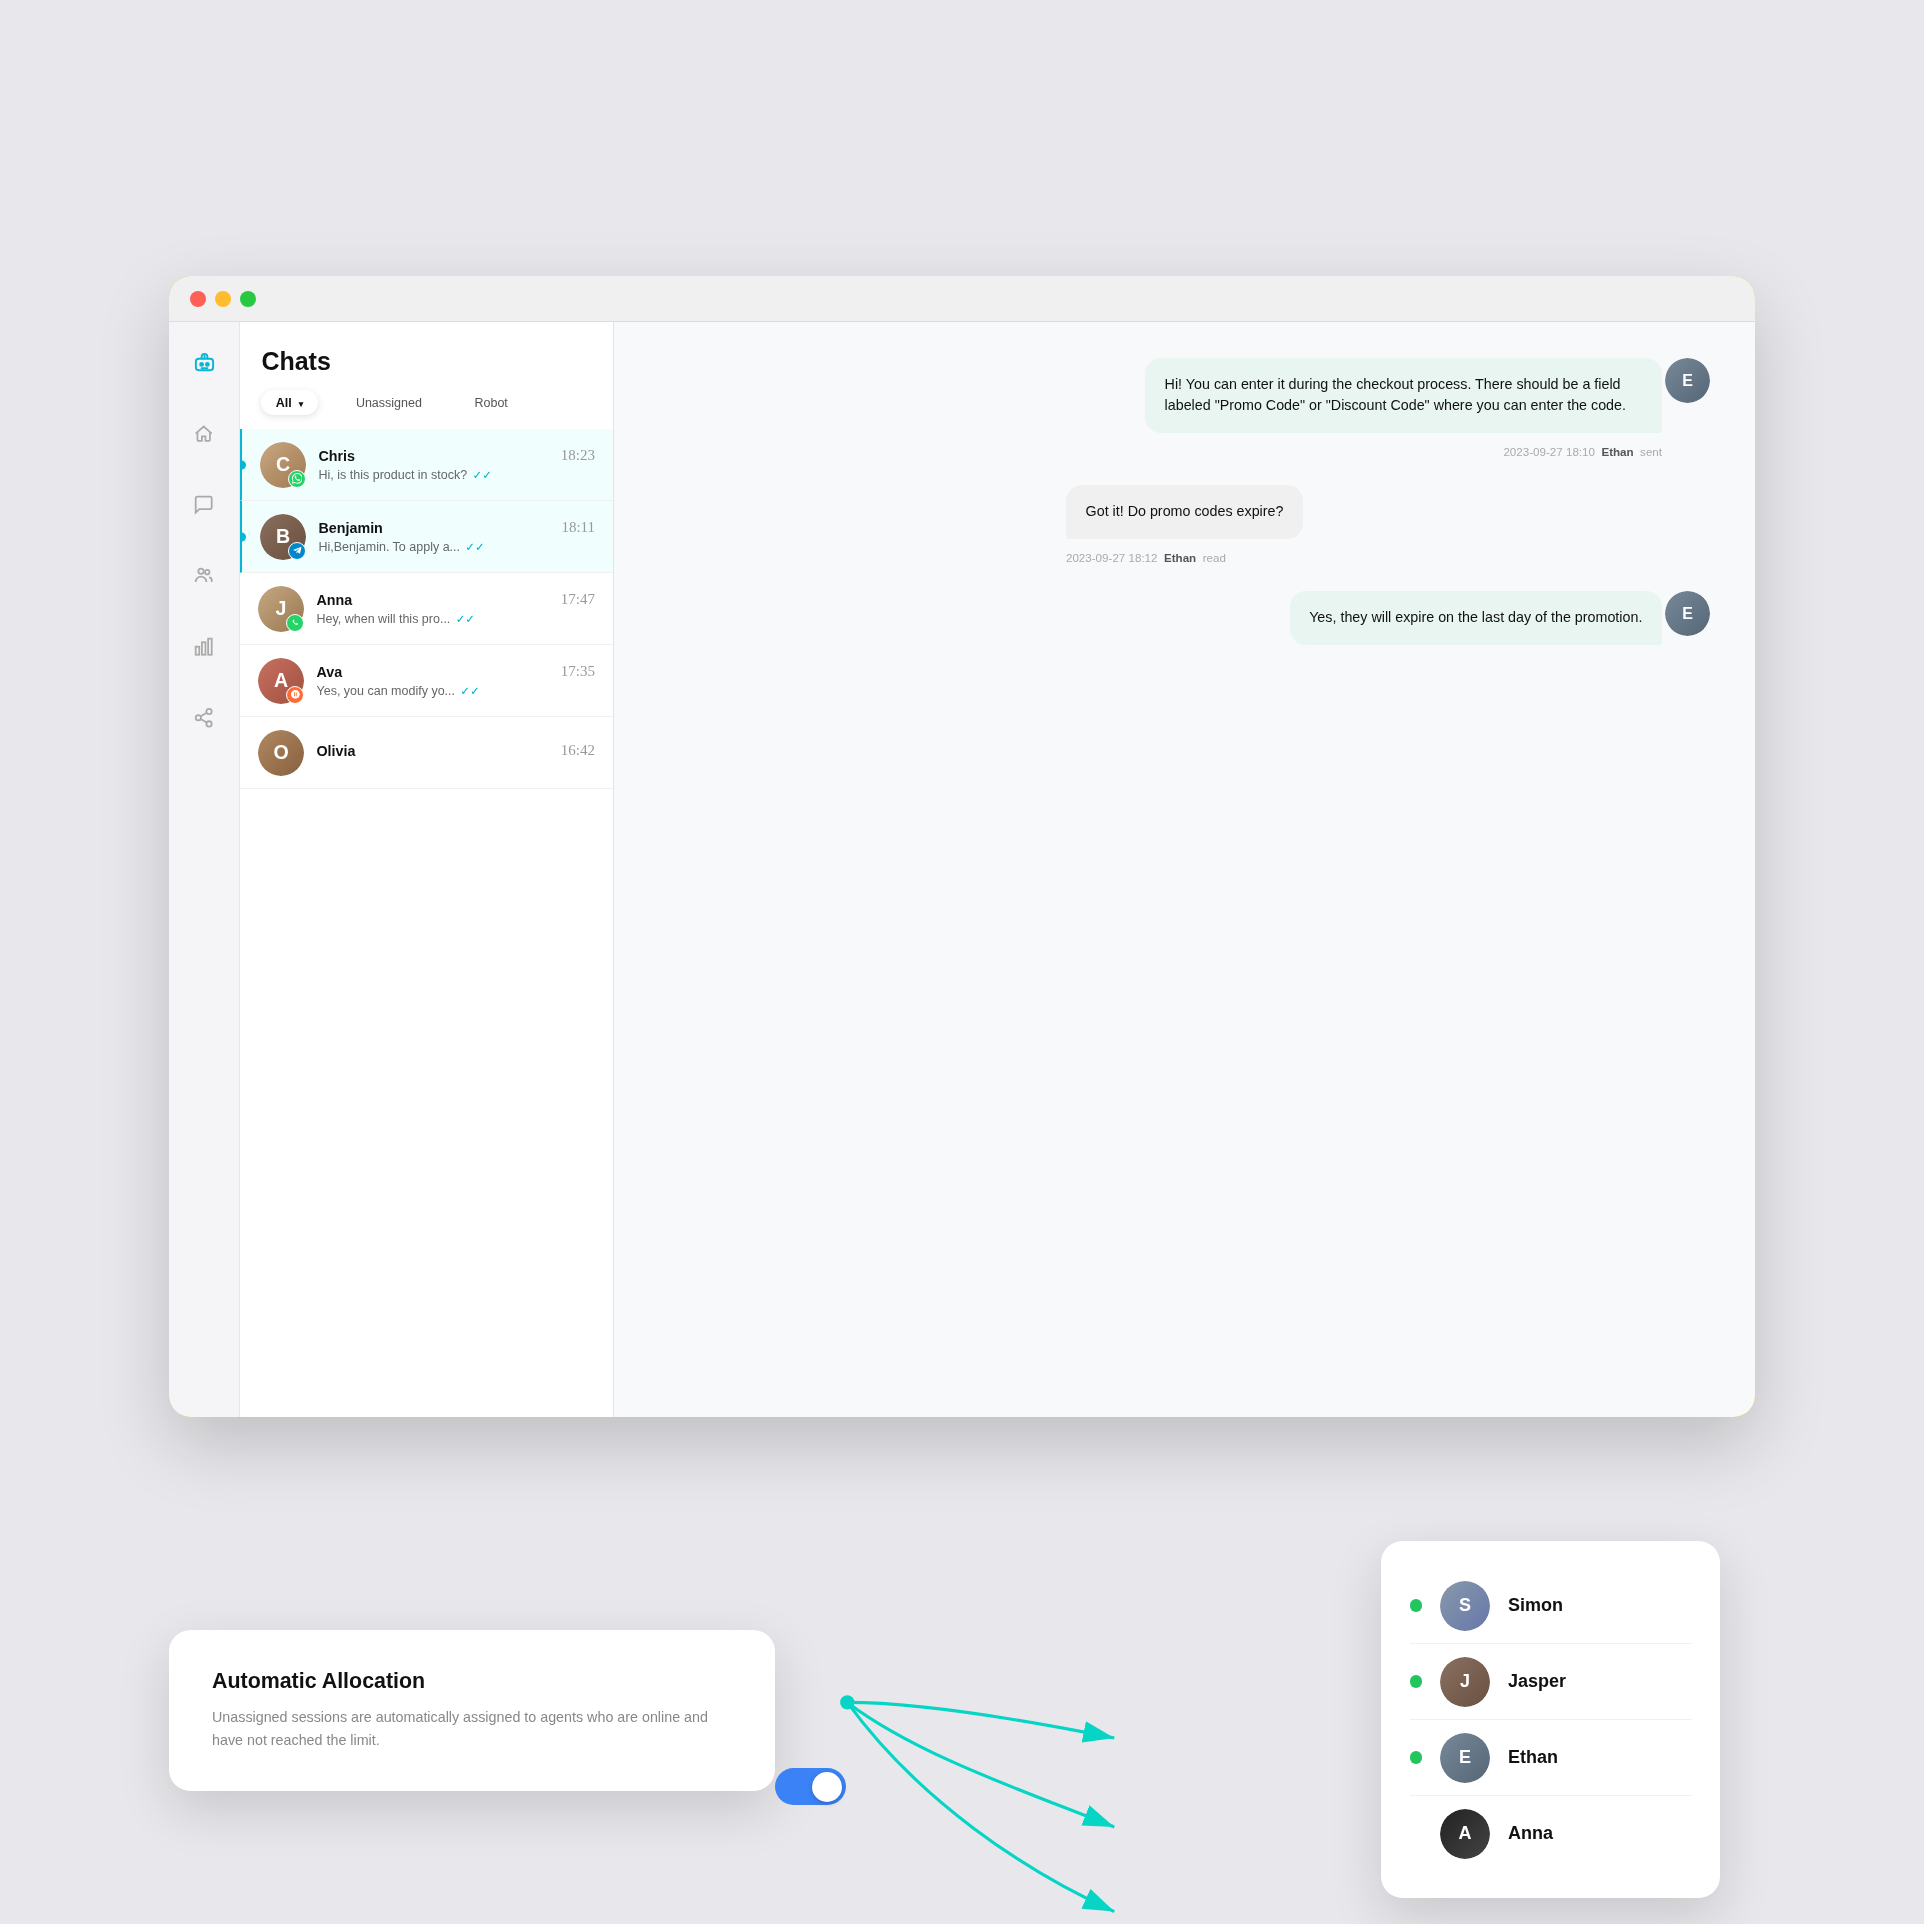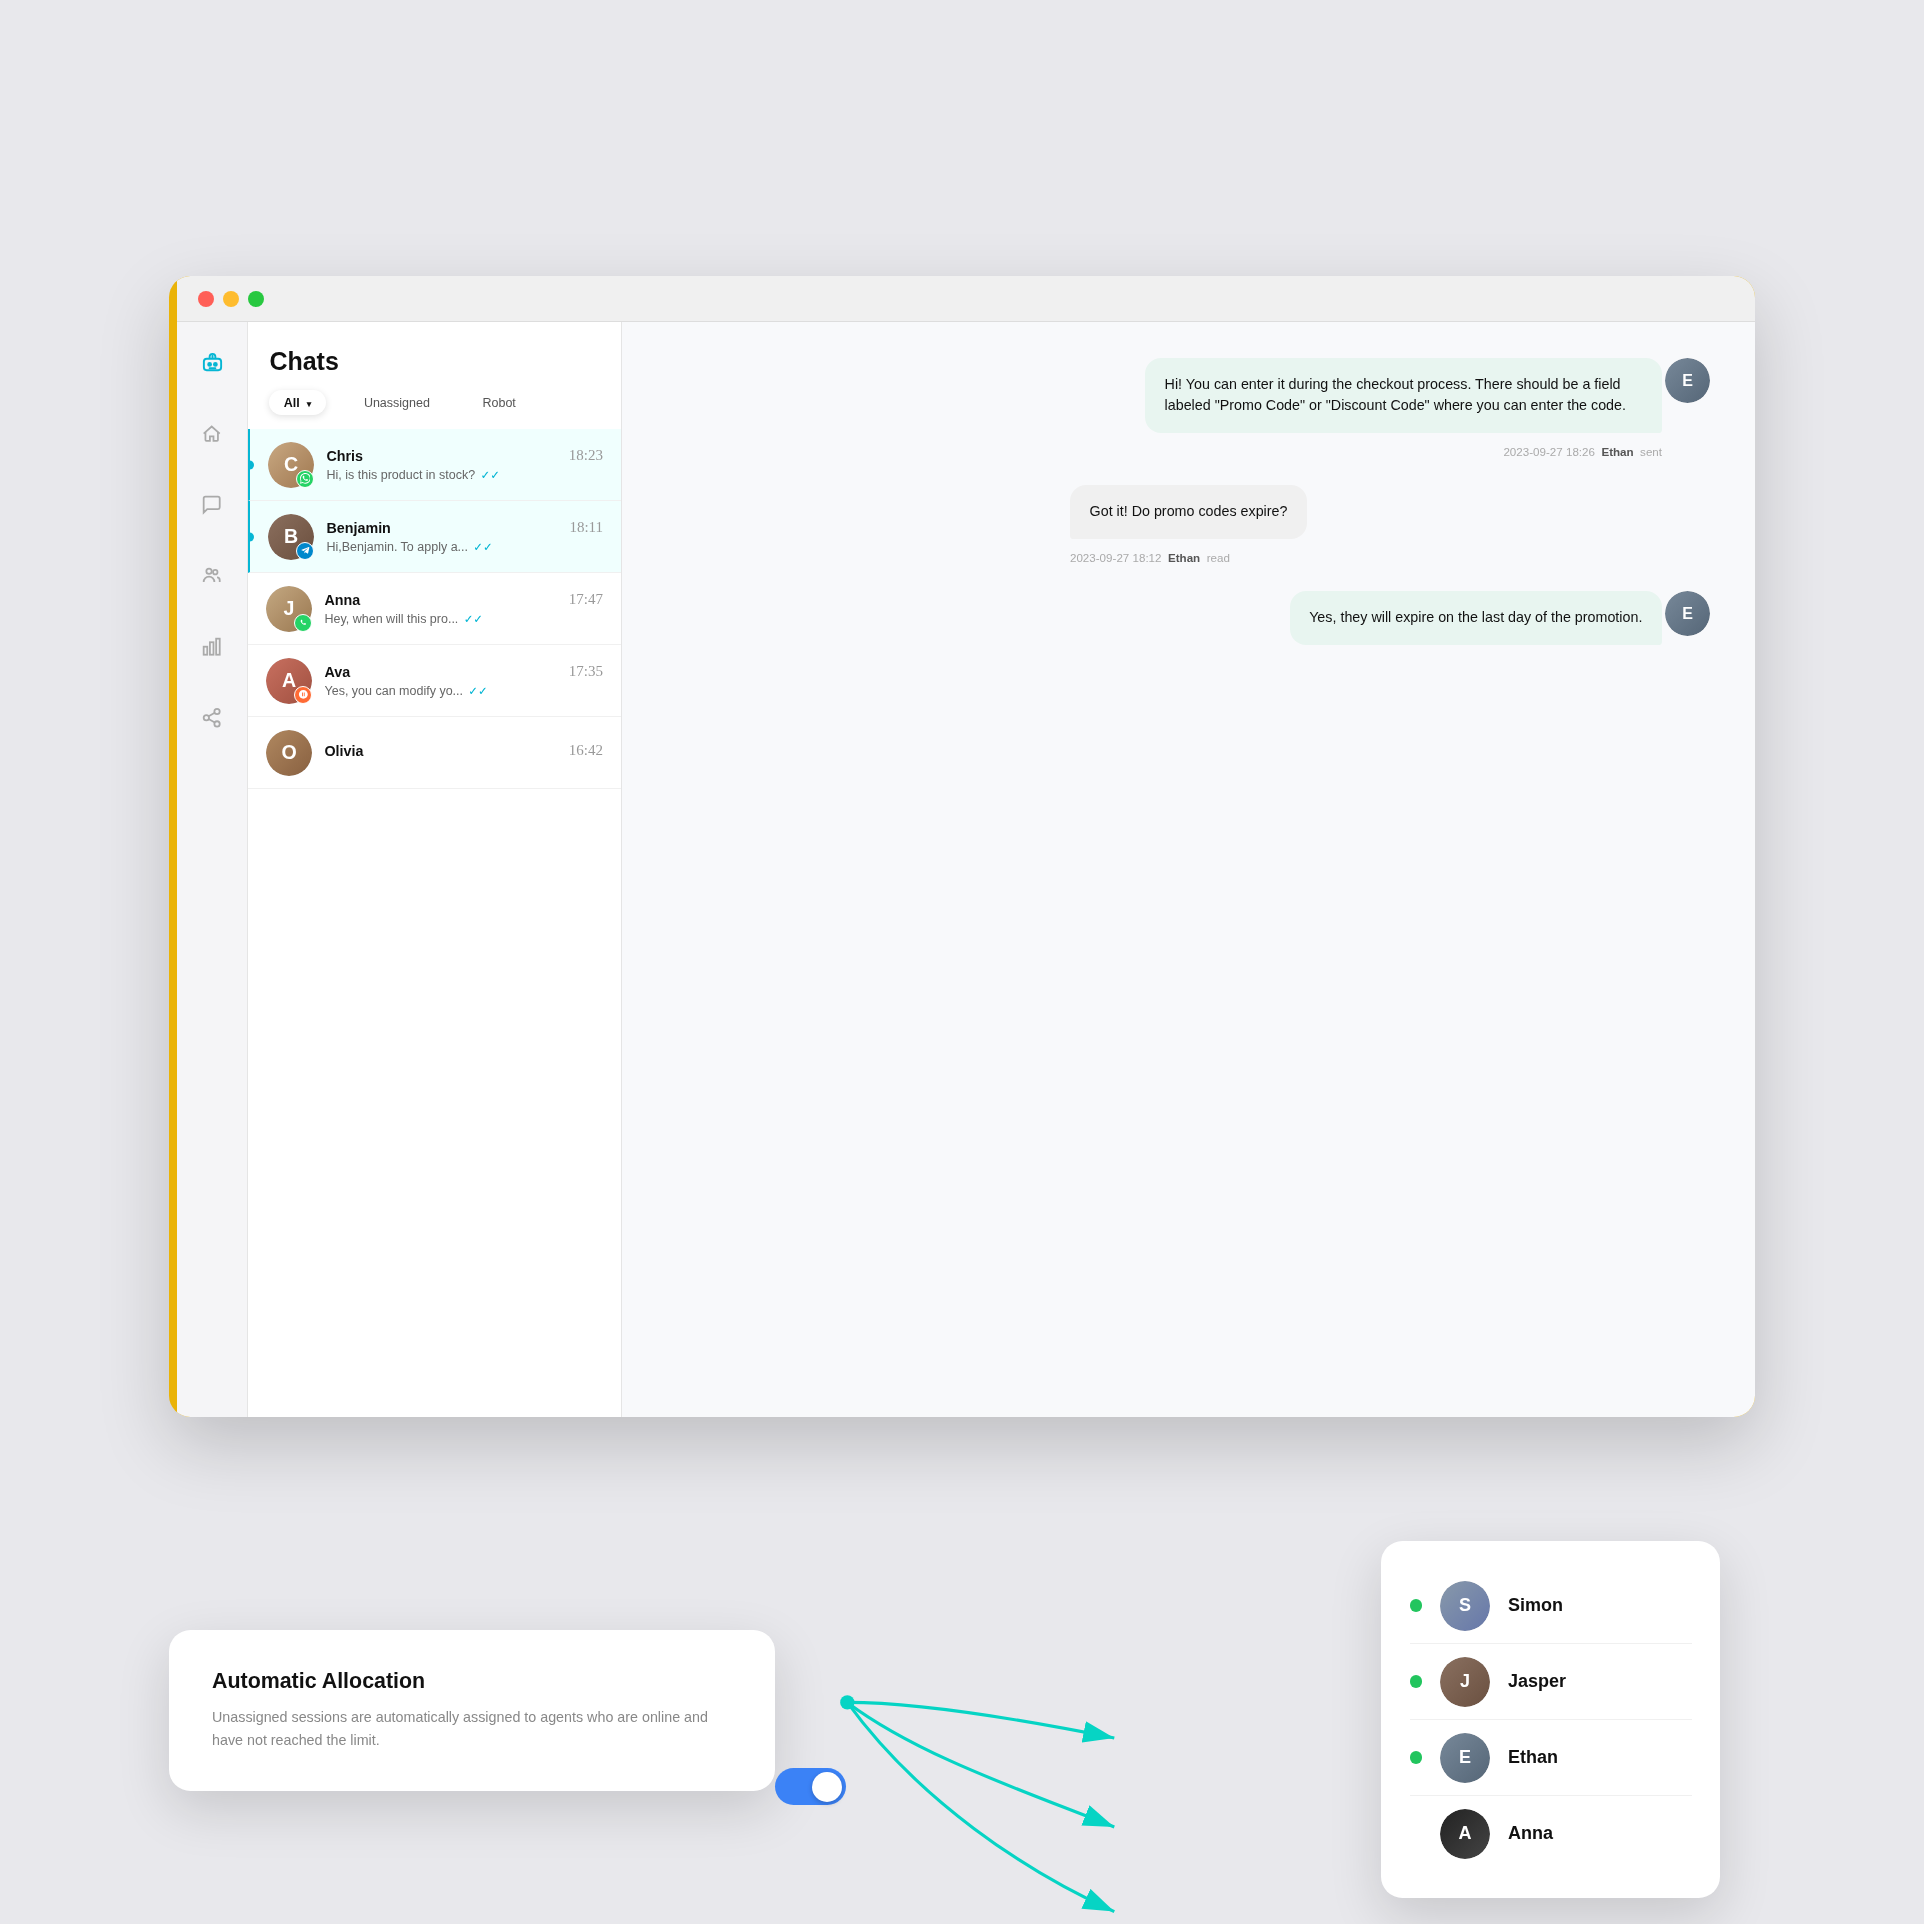--- a/index.html
+++ b/index.html
@@ -23,21 +23,20 @@
     .mac-window {
       position: absolute;
       top: 71px;
       left: 53px;
       width: 1586px;
       height: 1141px;
       background: #eab308;
       border-radius: 21.4px;
       box-shadow: 0 27px 71px rgba(0,0,0,0.18);
       overflow: hidden;
-      padding-left: 8px;
     }
 
     .title-bar {
       height: 46px;
       background: #f0f0f0;
       display: flex;
       align-items: center;
       padding: 0 21.4px;
       gap: 9px;
       border-bottom: 0.9px solid #ddd;
@@ -609,21 +608,21 @@
       </div>
 
       <div class="chat-main">
 
         <div class="message-row right">
           <div style="display:flex;flex-direction:column;align-items:flex-end;gap:7.1px;">
             <div class="msg-bubble sent">
               <span>Hi! You can enter it during the checkout process. There should be a field labeled "Promo Code" or "Discount Code" where you can enter the code.</span>
             </div>
             <div class="msg-meta">
-              <span>2023-09-27 18:26</span>
+              <span>2023-09-27 18:10</span>
               &nbsp;<span class="agent-name">Ethan</span>
               &nbsp;<span>sent</span>
             </div>
           </div>
           <div class="agent-avatar">
             <div class="face face-ethan" style="width:100%;height:100%;border-radius:50%;display:flex;align-items:center;justify-content:center;font-size:16px;font-weight:700;color:#fff;">E</div>
           </div>
         </div>
 
         <div class="message-row left">

